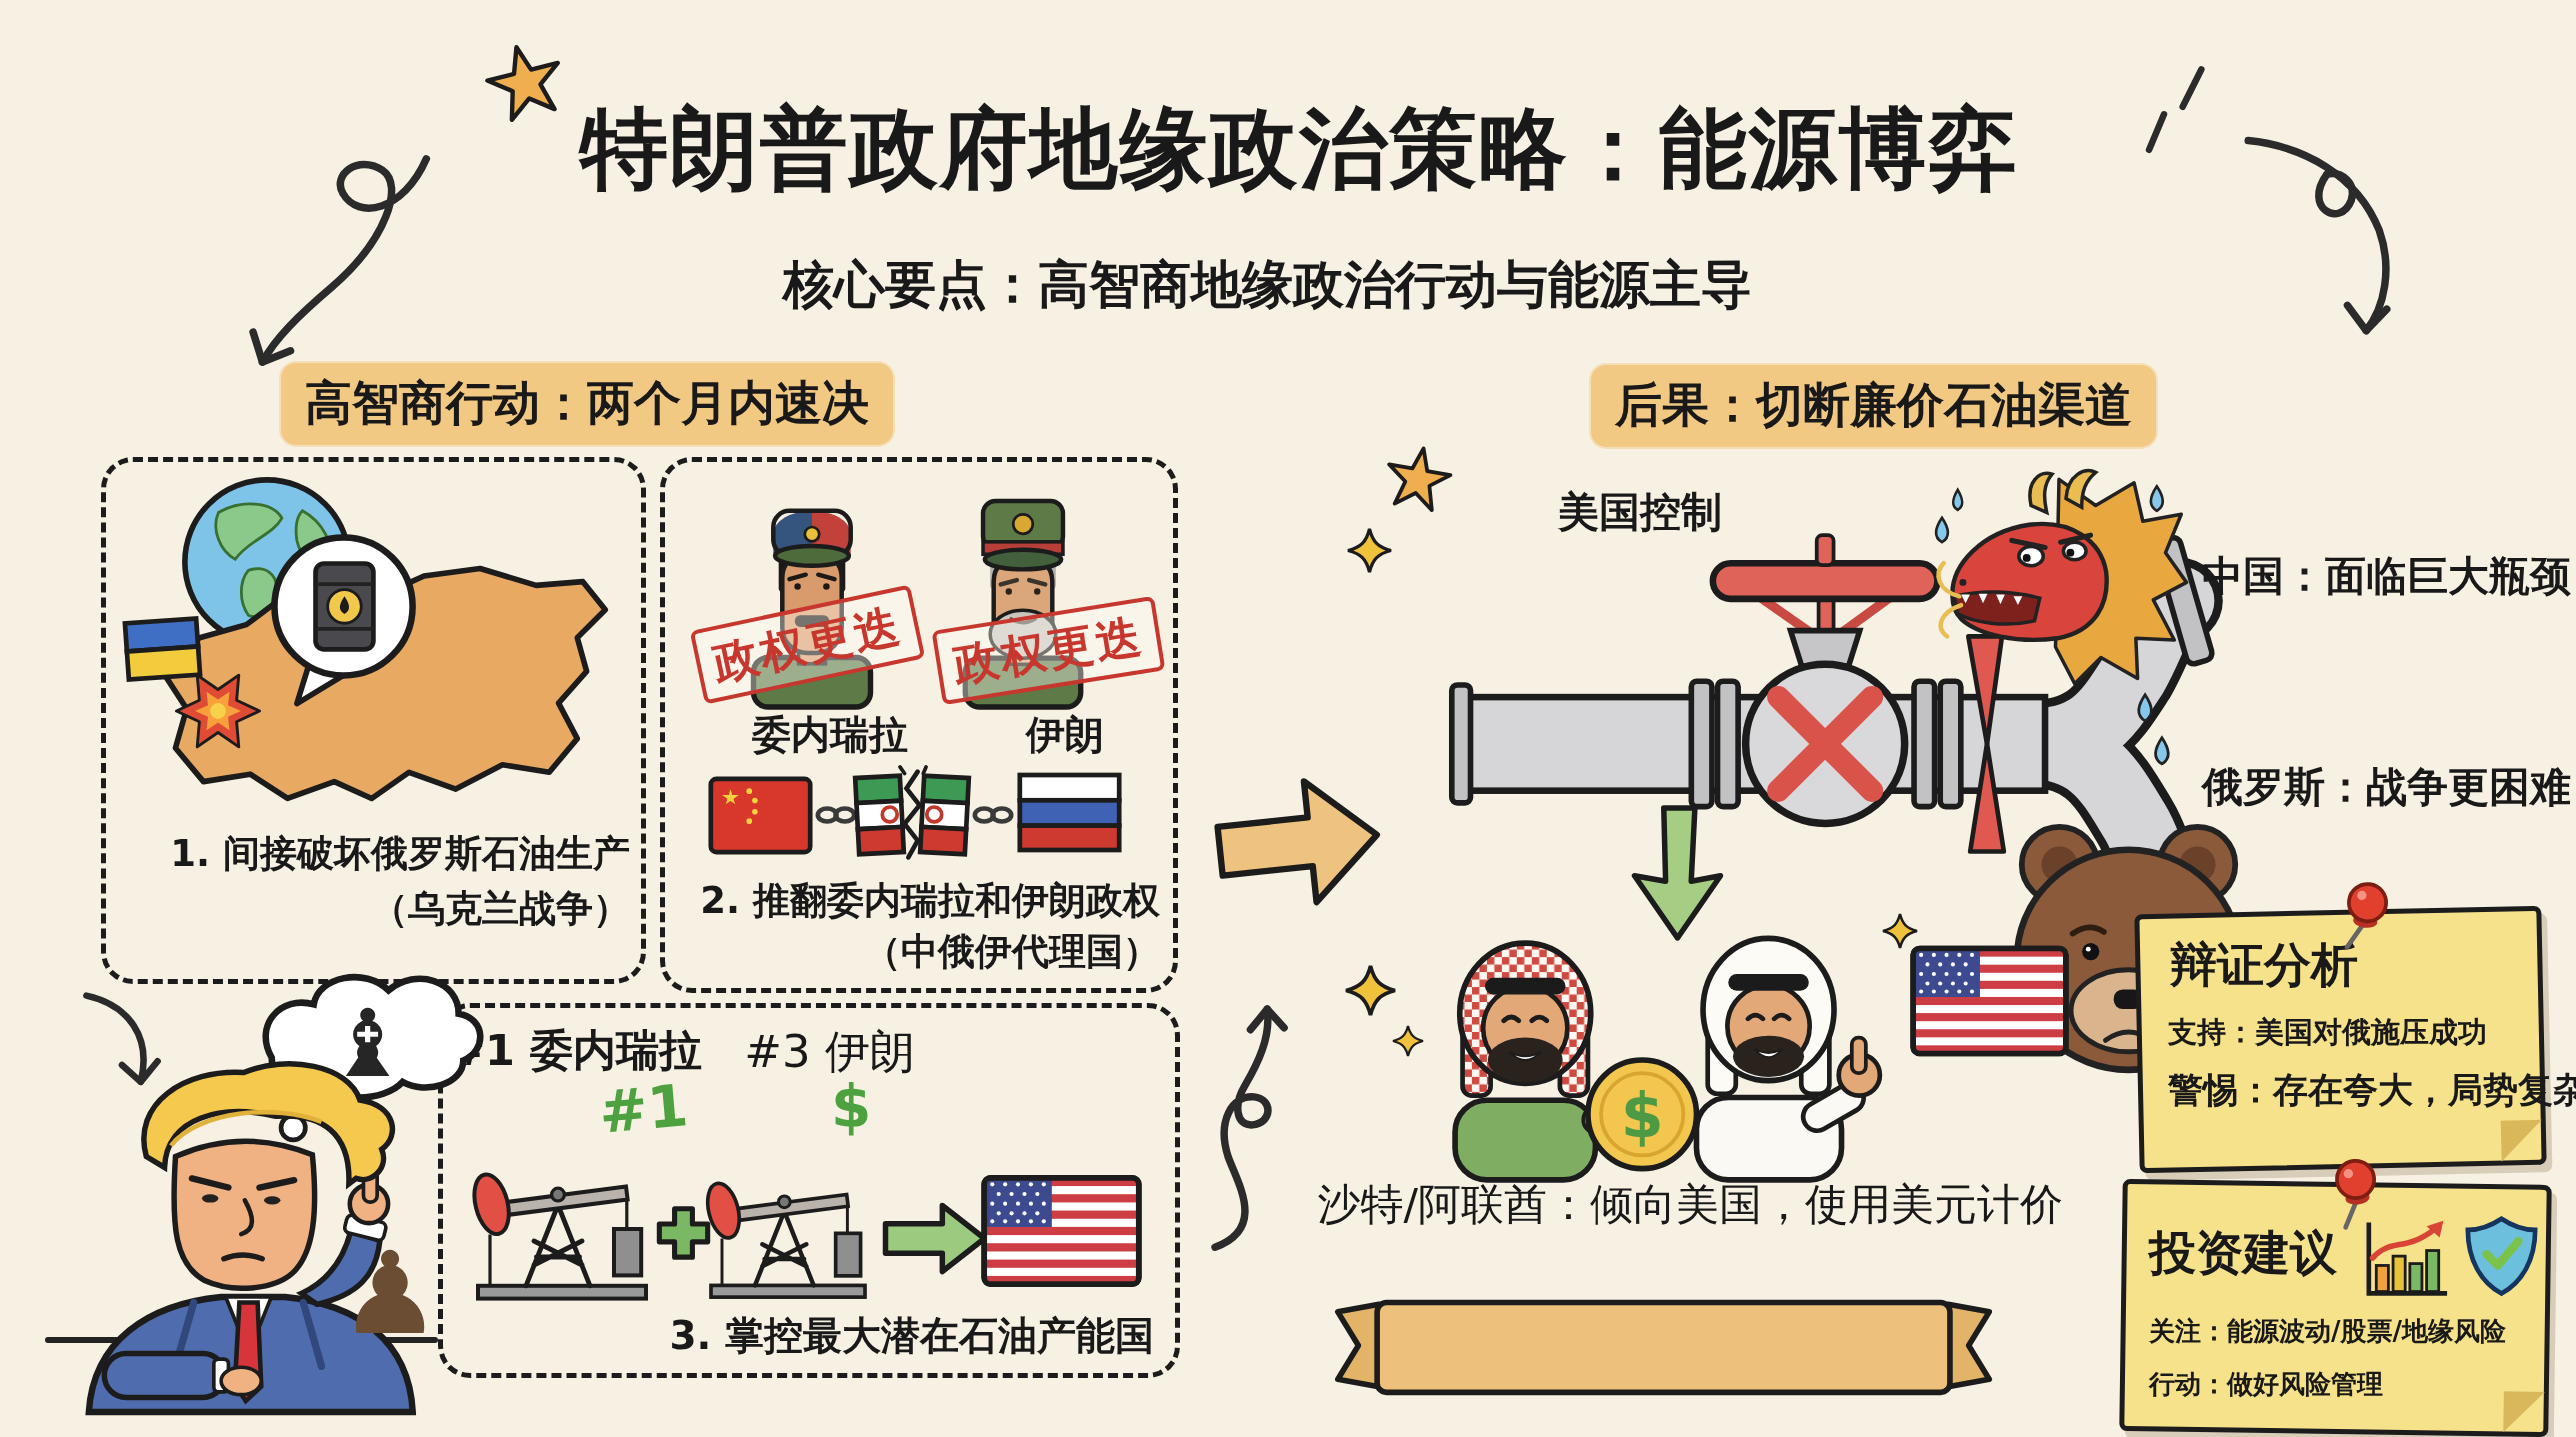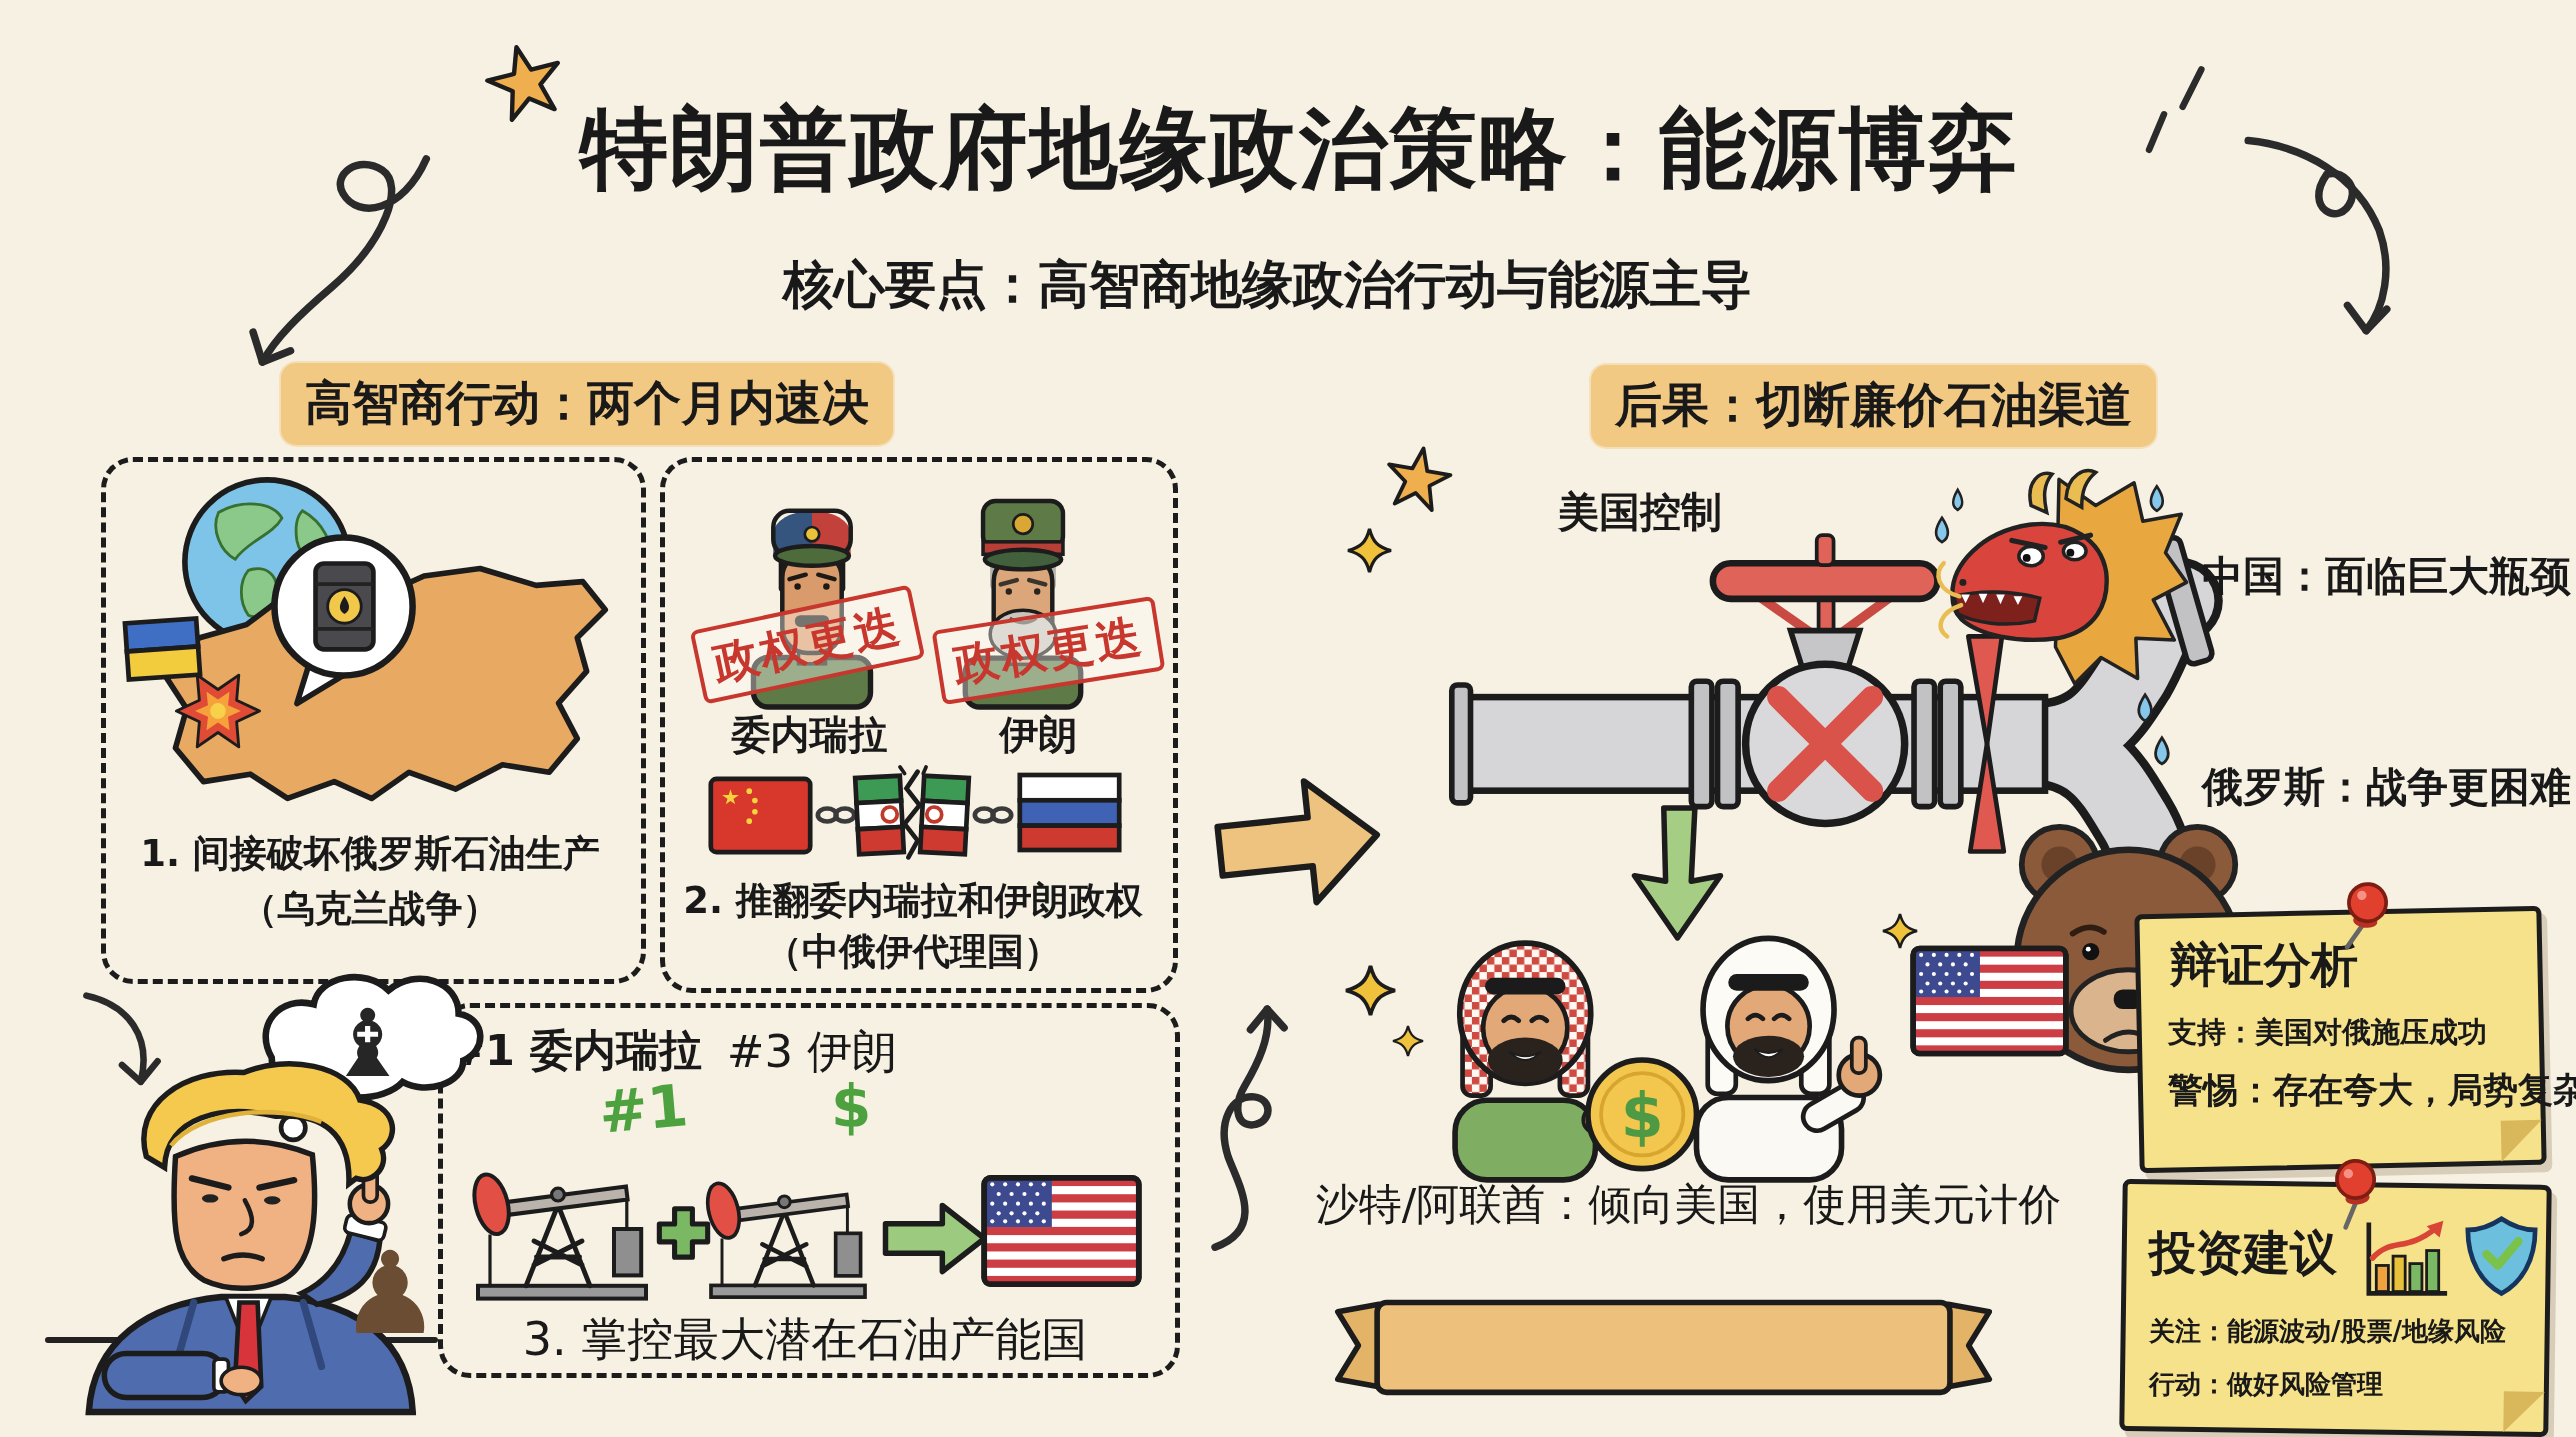--- a/index.html
+++ b/index.html
@@ -1,20 +1,20 @@
 <!DOCTYPE html>
 <html style="font-size:15px"><head>
 <meta charset="utf-8">
 <style>
   html,body{margin:0;padding:0;}
   body{width:2576px;height:1438px;overflow:hidden;background:#f7f1e3;font-family:"DejaVu Sans",sans-serif;}
   .canvas{position:absolute;left:0;top:0;width:2576px;height:1438px;background:#f7f1e3;}
   .abs{position:absolute;}
   .t{position:absolute;color:#191919;font-weight:800;white-space:nowrap;}
-  .ctr{text-align:center;}
+  .ctr{text-align:right;}
   .hl{background:#f2c983;border-radius:15px;padding:9.4px 24px;box-shadow:0 0 0 1.9px rgba(242,201,131,.45);}
   .dash-box{position:absolute;border:5.6px dashed #1c1c1c;border-radius:32px;background:transparent;}
   .stamp{position:absolute;border:4.7px solid #c8372e;color:#c8372e;font-weight:900;font-size:45px;letter-spacing:2.8px;padding:3.7px 13px;border-radius:7.5px;background:rgba(255,252,244,.4);}
   .note{position:absolute;background:#f6e28a;border:5.6px solid #1c1c1c;border-radius:7.5px;box-shadow:5.6px 7.5px 0 rgba(120,100,60,.25);}
   .note .fold{position:absolute;right:-0.9px;bottom:-0.9px;width:0;height:0;border-top:41px solid #d9b85c;border-right:41px solid transparent;}
   .glyph{position:absolute;line-height:1;}
   svg{display:block;overflow:visible;}
 </style>
 </head>
 <body>
@@ -234,21 +234,21 @@
         <circle cx="70" cy="48" r="2.6"></circle>
       <circle cx="14" cy="58" r="2.6"></circle>
         <circle cx="30" cy="58" r="2.6"></circle>
         <circle cx="46" cy="58" r="2.6"></circle>
         <circle cx="62" cy="58" r="2.6"></circle>
         <circle cx="78" cy="58" r="2.6"></circle>
     </g>
     <rect x="4" y="4" width="192" height="132" rx="8" fill="none" stroke="#1c1c1c" stroke-width="7"></rect>
   </svg>
 
-  <div class="t ctr" style="left:440px;top:1309px;width:730px;font-size:46px;font-weight:400">3. 掌控最大潜在石油产能国</div>
+  <div class="t ctr" style="left:424px;top:1309px;width:730px;font-size:39px;font-weight:700">3. 掌控最大潜在石油产能国</div>
 
   <div class="abs" style="left:45px;top:1337px;width:393px;border-top:6.6px solid #222;border-radius:3.7px"></div>
 
   <svg class="abs" style="left:77px;top:988px" width="89" height="108" viewBox="0 0 95 115">
     <path d="M10,8 C55,18 80,52 68,100" fill="none" stroke="#2b2b2b" stroke-width="7" stroke-linecap="round"></path>
     <path d="M68,100 L48,82 M68,100 L86,78" fill="none" stroke="#2b2b2b" stroke-width="7" stroke-linecap="round"></path>
   </svg>
 
   <svg class="abs" style="left:239px;top:950px" width="271" height="220" viewBox="0 0 290 235">
     <path d="M35,115 C15,80 45,48 80,58 C85,28 135,18 160,43 C190,18 235,33 235,68 C265,73 265,108 240,118 C240,143 200,155 175,141 C155,163 100,163 85,143 C55,153 35,138 35,115 Z" fill="#ffffff" stroke="#1c1c1c" stroke-width="7"></path>

